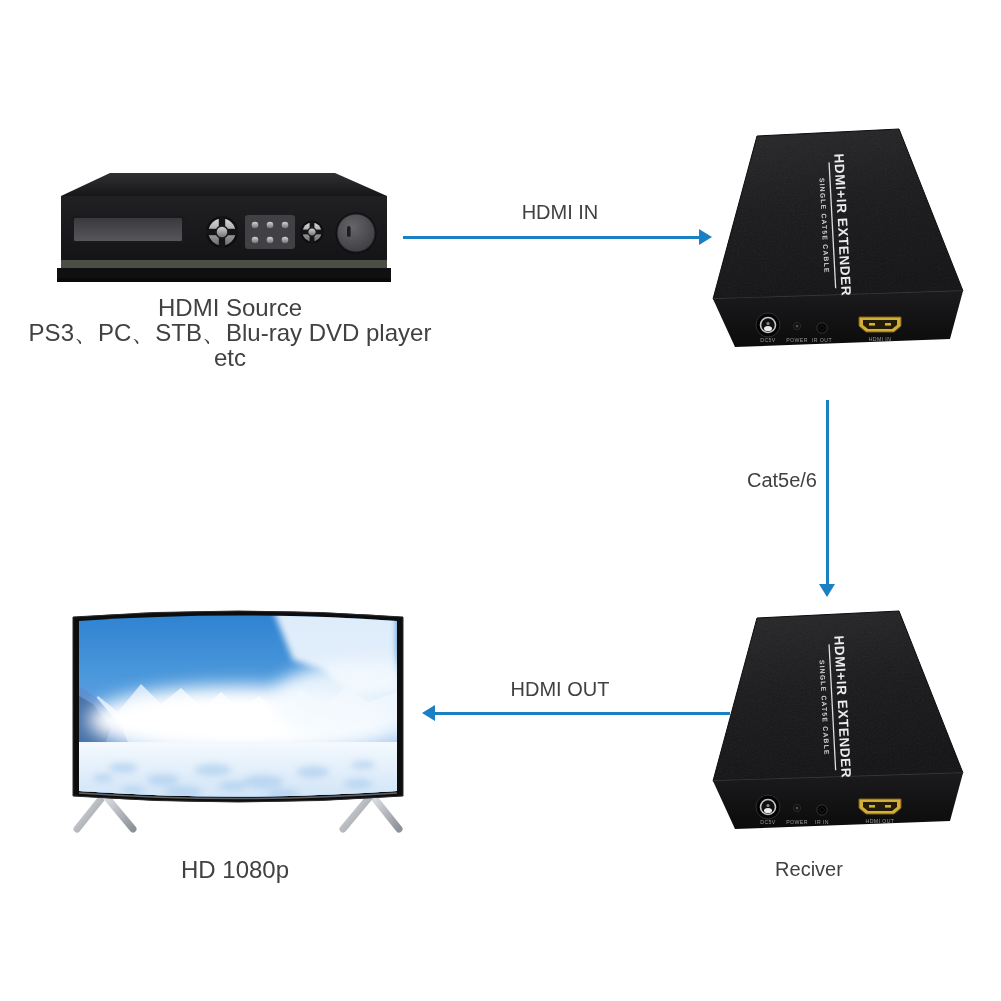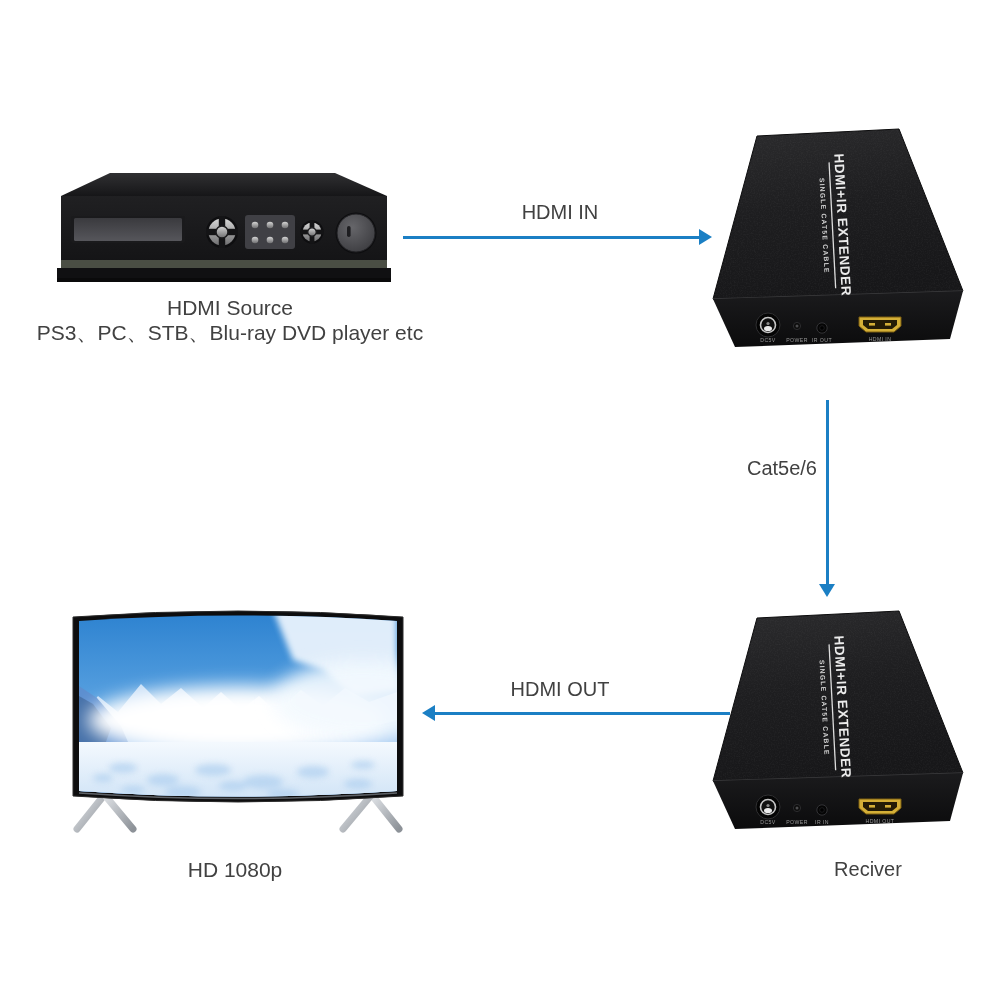--- a/index.html
+++ b/index.html
@@ -4,22 +4,22 @@
 <style>
   html,body{margin:0;padding:0;background:#ffffff;}
   .canvas{
     position:relative;width:1001px;height:1001px;background:#ffffff;overflow:hidden;
     font-family:"Liberation Sans","DejaVu Sans",sans-serif;color:#414141;
   }
   .lbl{position:absolute;color:#414141;}
   .lbl.center{text-align:center;}
   .lbl.right{text-align:right;}
   .t20{font-size:20px;line-height:24px;}
-  .t21{font-size:21px;line-height:25px;}
-  .cat5{line-height:27px;}
+  .t21{font-size:24px;line-height:25px;}
+  .cat5{line-height:27px;margin-top:12px;}
   
   .arrow{position:absolute;}
   .arrow .line{position:absolute;background:#1b7fc4;}
   .arrow .head{position:absolute;width:0;height:0;}
   .a-right .line{left:0;right:12px;top:7px;height:3px;}
   .a-right .head{right:0;top:0;border-left:13px solid #1b7fc4;border-top:8px solid transparent;border-bottom:8px solid transparent;}
   .a-left .line{left:12px;right:0;top:7px;height:3px;}
   .a-left .head{left:0;top:0;border-right:13px solid #1b7fc4;border-top:8px solid transparent;border-bottom:8px solid transparent;}
   .a-down .line{top:0;bottom:12px;left:6.5px;width:3px;}
   .a-down .head{bottom:0;left:0;border-top:13px solid #1b7fc4;border-left:8px solid transparent;border-right:8px solid transparent;}
@@ -216,21 +216,21 @@
       <rect x="180" y="198" width="6" height="2.6" fill="#d4af37"></rect>
     </g>
     <g fill="#979797" font-size="5.2" letter-spacing="0.4" text-anchor="middle">
       <text x="63" y="217">DC5V</text>
       <text x="92" y="217">POWER</text>
       <text x="117" y="217">IR IN</text>
       <text x="175" y="216">HDMI OUT</text>
     </g>
   </svg>
 
-  <div class="lbl center t20" style="left:768px;top:857px;width:200px">Reciver</div>
+  <div class="lbl center t20" style="left:709px;top:857px;width:200px">Reciver</div>
 
   <div class="lbl center t20" style="left:460px;top:677px;width:200px">HDMI OUT</div>
   <div class="arrow a-left" style="left:422px;top:705px;width:308px;height:16px">
     <span class="line"></span>
     <span class="head"></span>
   </div>
 
   <svg style="left:63px;top:600px" width="350" height="240" viewBox="0 0 350 240">
     <defs>
       <linearGradient id="skyG" x1="0" y1="0" x2="0" y2="1">

